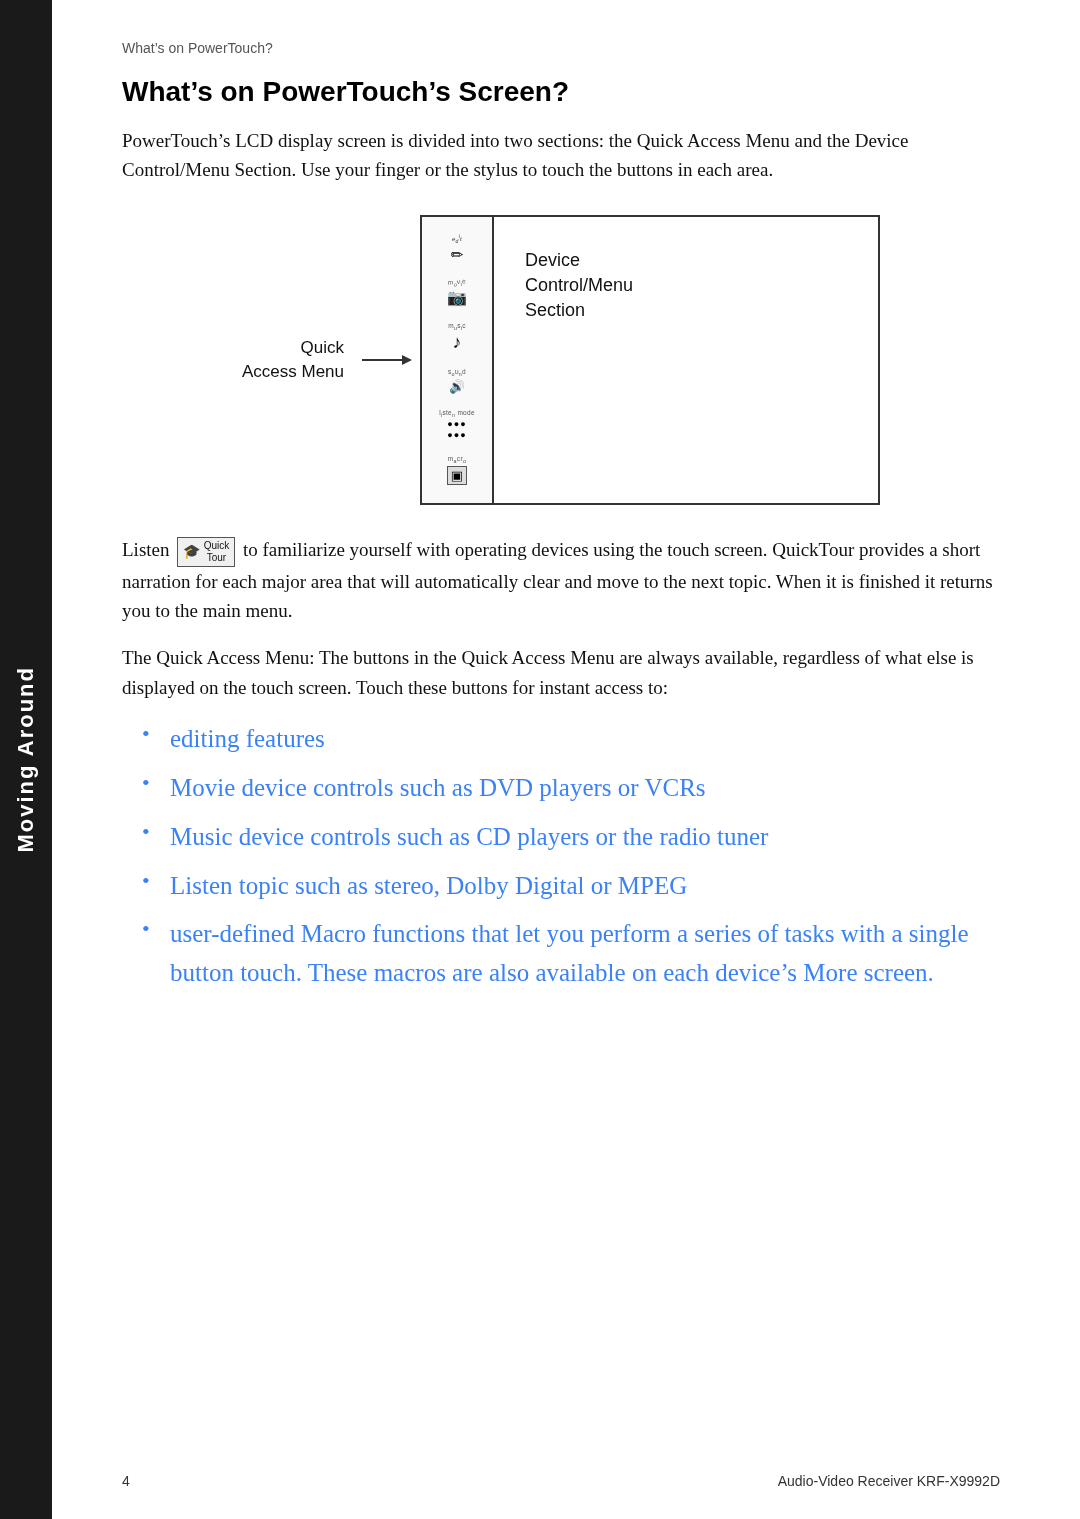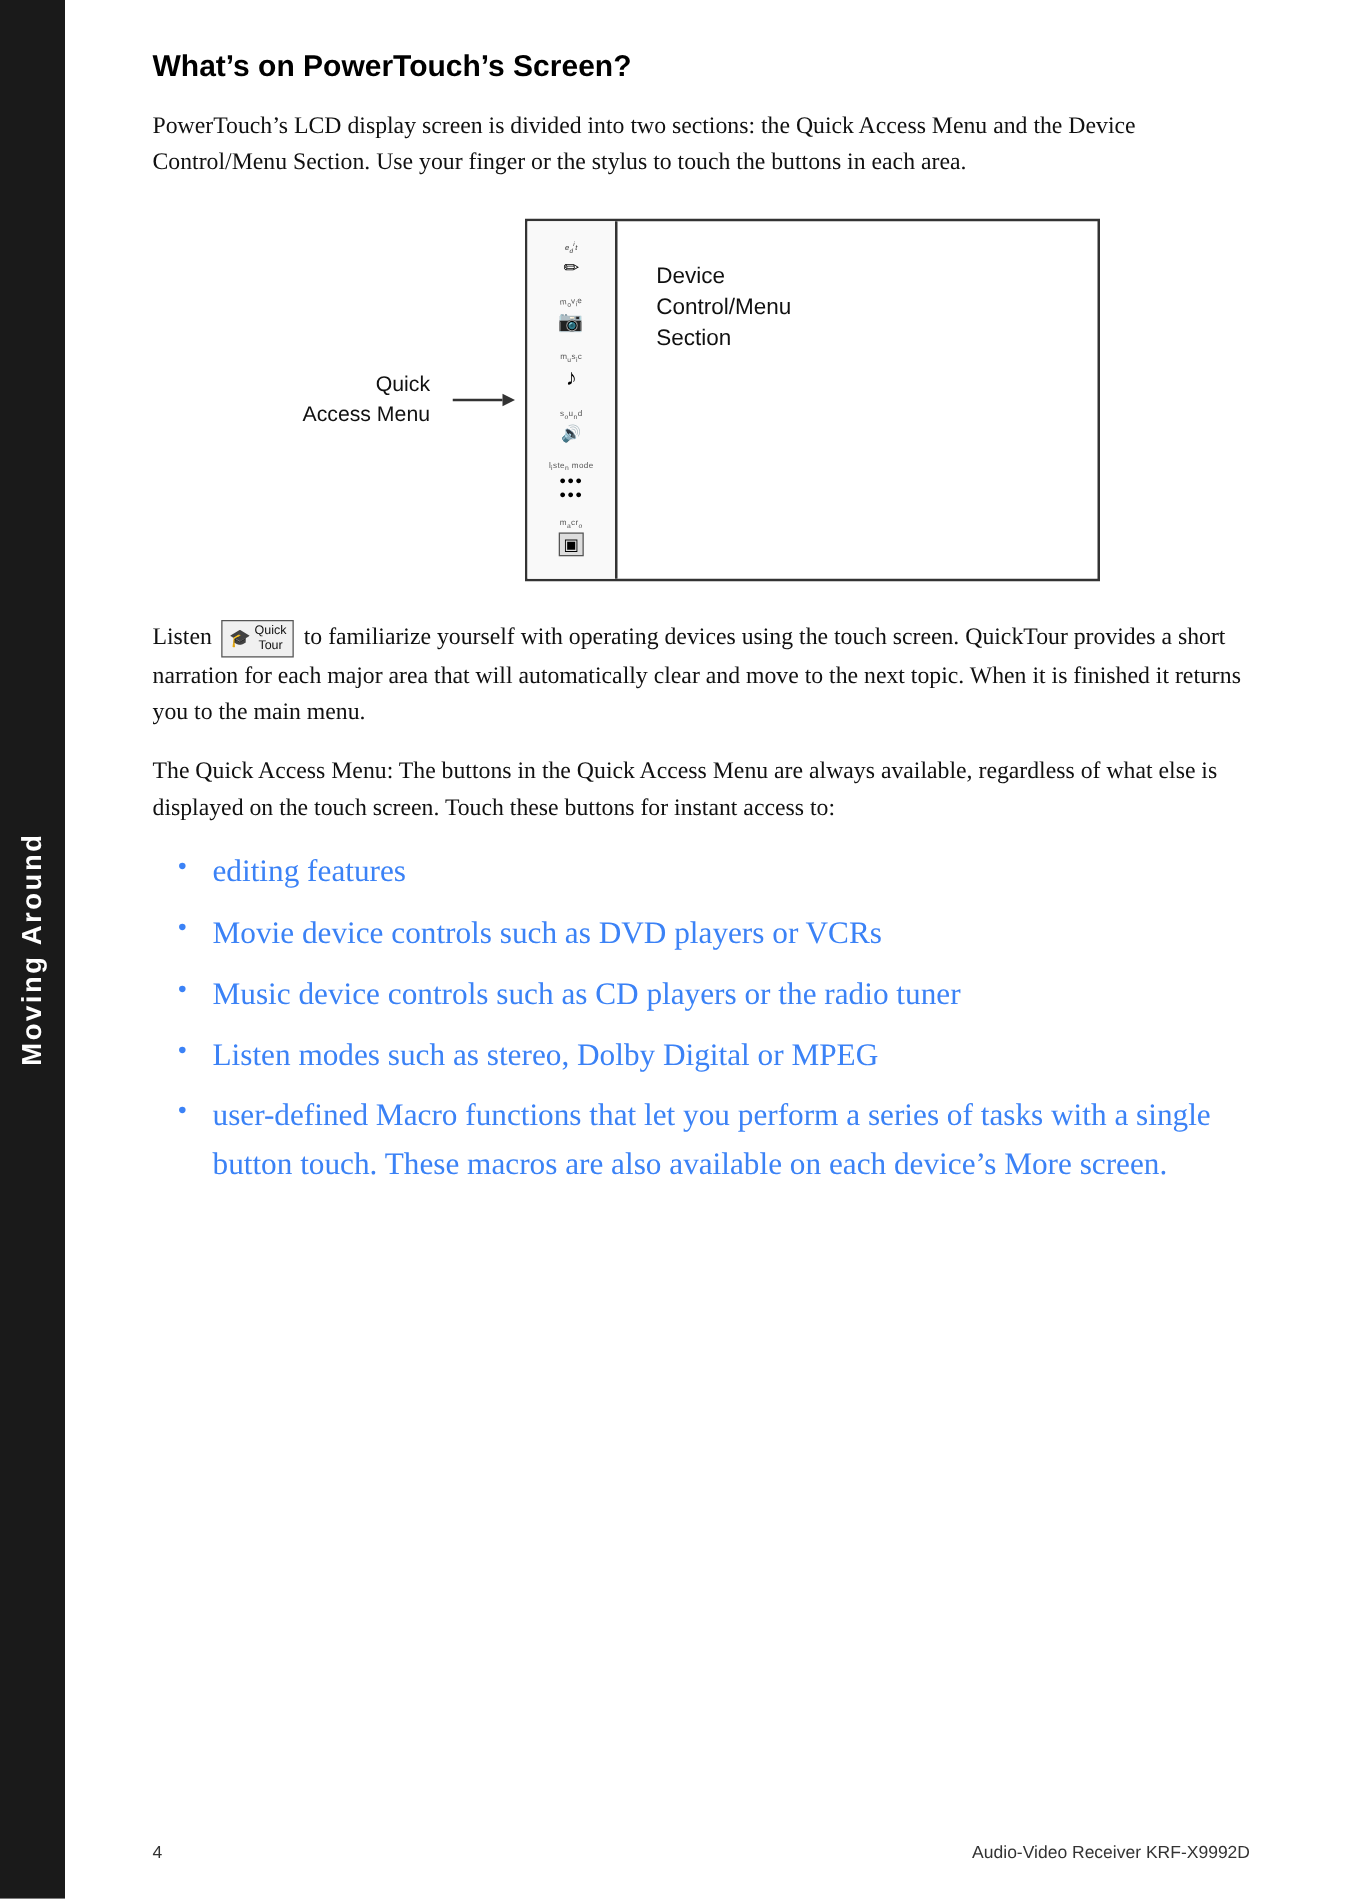--- a/index.html
+++ b/index.html
@@ -54,21 +54,21 @@
     }
 
     .breadcrumb {
       font-size: 14px;
       color: #555555;
       margin-bottom: 20px;
       font-family: Arial, Helvetica, sans-serif;
     }
 
     .section-heading {
-      font-size: 24px;
+      font-size: 28px;
       font-weight: bold;
       font-family: Arial, Helvetica, sans-serif;
       margin-bottom: 18px;
       color: #000000;
     }
 
     .body-text {
       font-size: 19px;
       line-height: 1.55;
       color: #111111;
@@ -242,20 +242,21 @@
 <body>
 
 <div class="page-container">
 
   <div class="sidebar-tab">
     <span class="sidebar-label">Moving Around</span>
   </div>
 
   <div class="content-area">
 
+    <div class="breadcrumb">What’s on PowerTouch?</div>
 
     <h2 class="section-heading">What’s on PowerTouch’s Screen?</h2>
 
     <p class="body-text">PowerTouch’s LCD display screen is divided into two sections: the Quick Access Menu and the Device Control/Menu Section. Use your finger or the stylus to touch the buttons in each area.</p>
 
     <div class="diagram-container">
       <div class="diagram-wrapper">
 
         <div class="quick-access-label">
           <span class="quick-access-text">Quick<br>Access Menu</span>
@@ -331,21 +332,21 @@
       <li>
         <span>editing features</span>
       </li>
       <li>
         <span>Movie device controls  such as DVD players or VCRs</span>
       </li>
       <li>
         <span>Music device controls such as CD players or the radio tuner</span>
       </li>
       <li>
-        <span>Listen modes such as stereo, Dolby Digital or MPEG</span>
+        <span>Listen topic such as stereo, Dolby Digital or MPEG</span>
       </li>
       <li>
         <span>user-defined Macro functions that let you perform a series of tasks with a single button touch. These macros are also available on each device’s More screen.</span>
       </li>
     </ul>
 
   </div>
 
   <div class="page-footer">
     <span>4</span>

